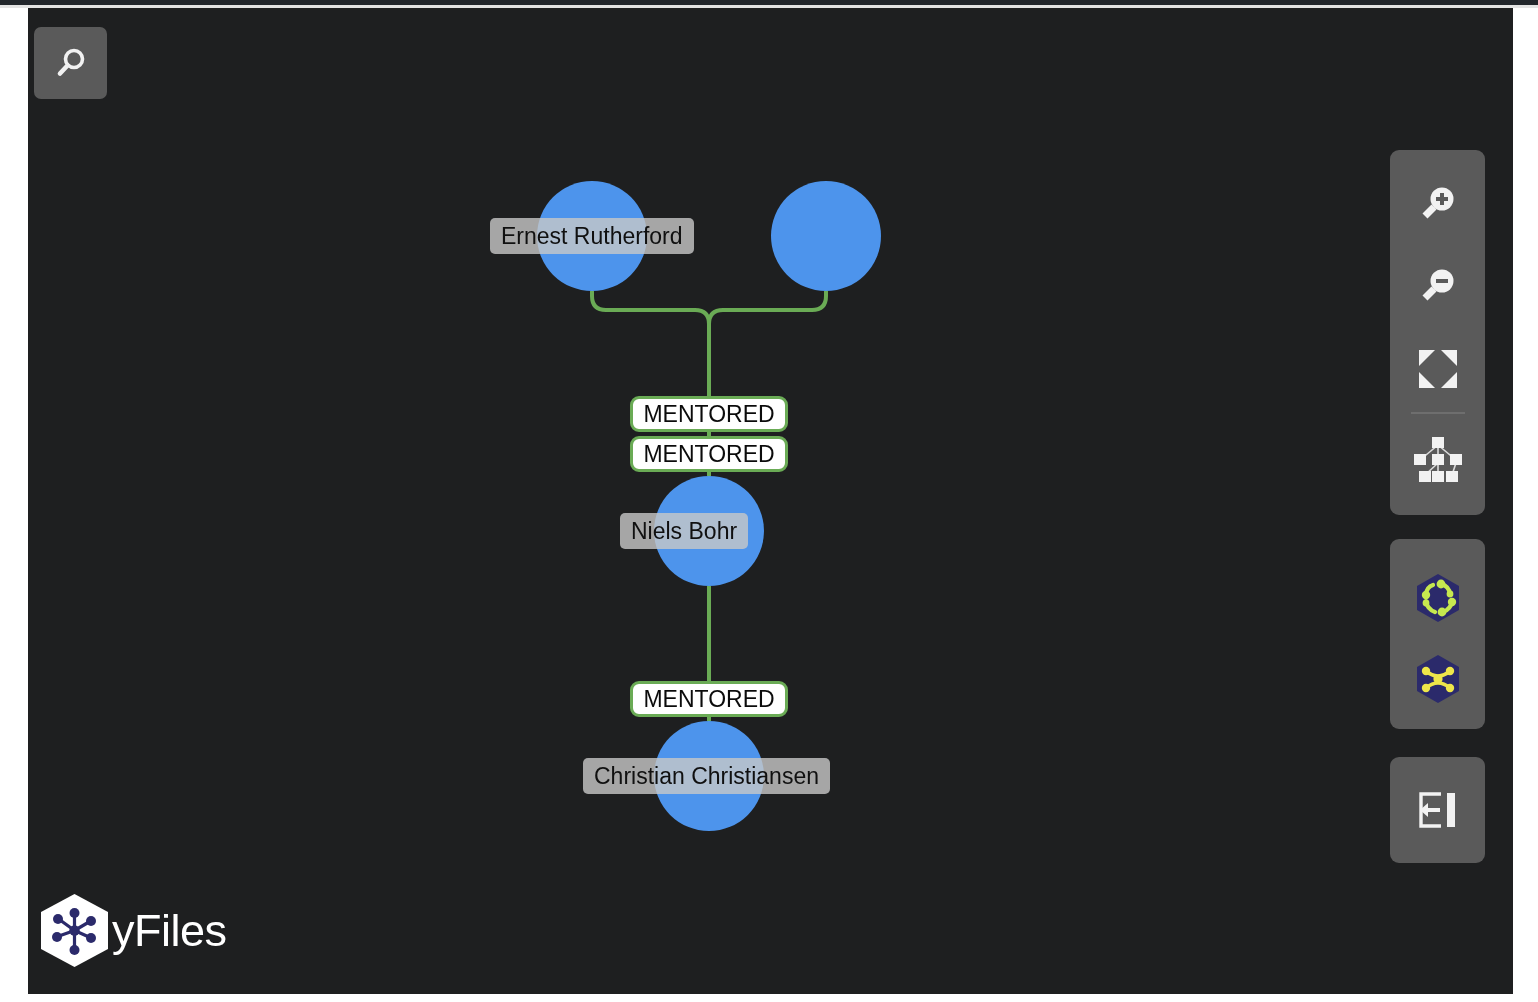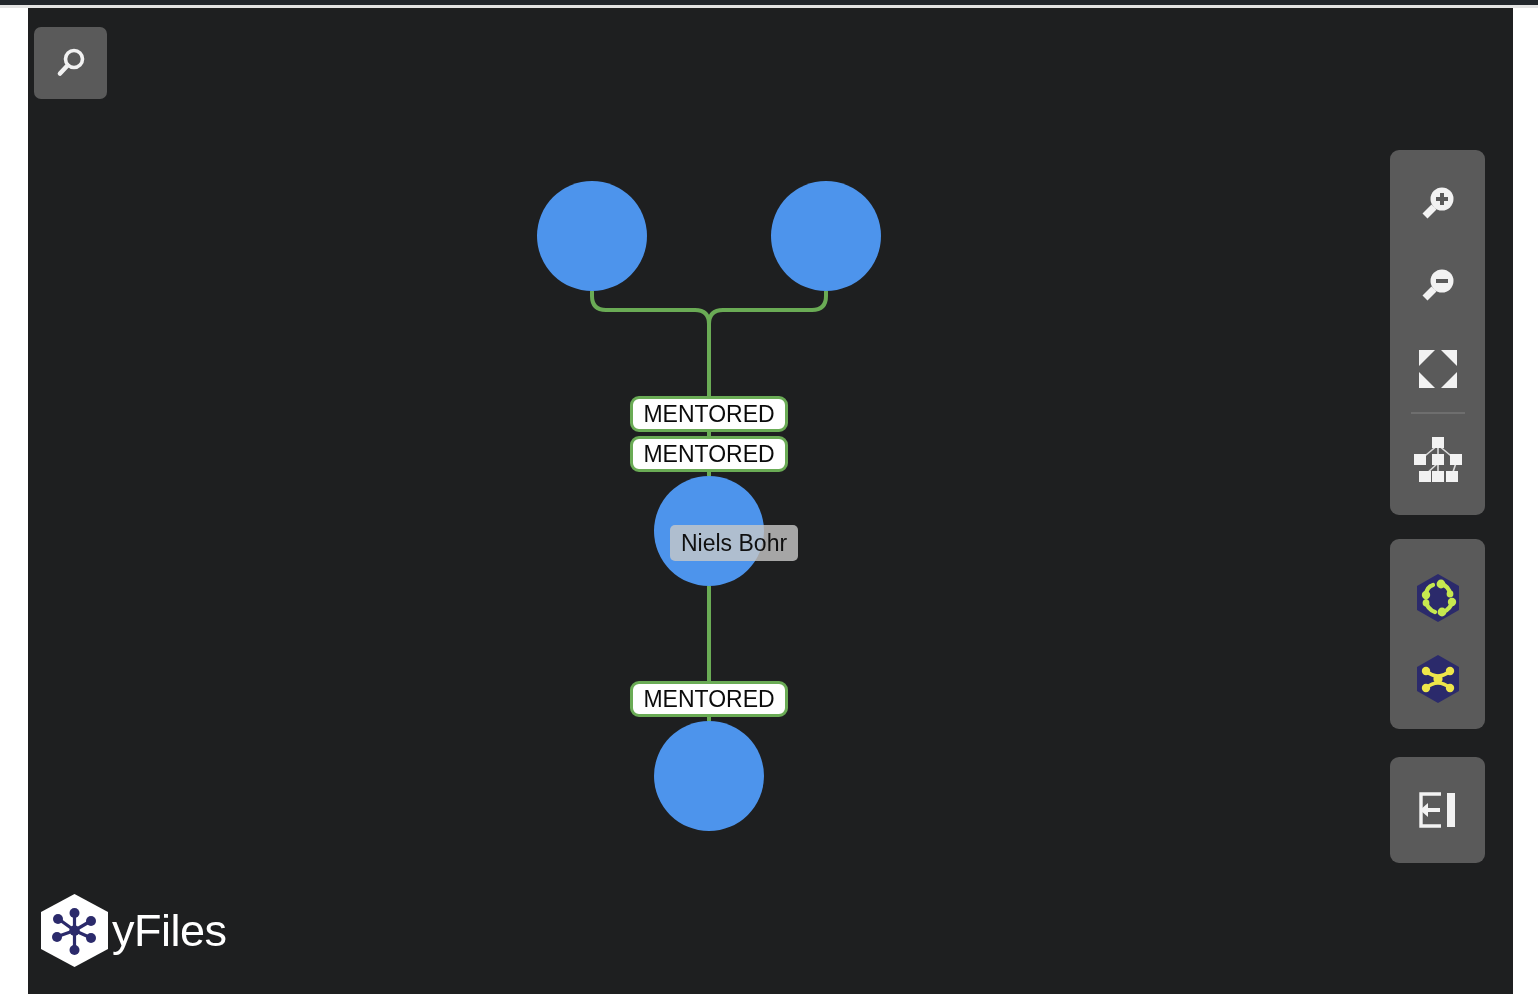--- a/index.html
+++ b/index.html
@@ -203,21 +203,23 @@
 
     <div class="graph-node" style="left:509px; top:173px; width:110px; height:110px;"></div>
     <div class="graph-node" style="left:743px; top:173px; width:110px; height:110px;"></div>
     <div class="graph-node" style="left:626px; top:468px; width:110px; height:110px;"></div>
     <div class="graph-node" style="left:626px; top:713px; width:110px; height:110px;"></div>
 
     <div class="edge-label" style="left:602px; top:388px; width:158px;">MENTORED</div>
     <div class="edge-label" style="left:602px; top:428px; width:158px;">MENTORED</div>
     <div class="edge-label" style="left:602px; top:673px; width:158px;">MENTORED</div>
 
-    <div class="node-label" style="left:642px; top:505px;margin-top:12px;">Niels Bohr</div>
+    <div class="node-label" style="left:462px; top:210px;">Ernest Rutherford</div>
+    <div class="node-label" style="left:592px; top:505px;">Niels Bohr</div>
+    <div class="node-label" style="left:555px; top:750px;">Christian Christiansen</div>
 
     <div id="search-button">
       <svg width="36" height="36" viewBox="0 0 36 36">
         <circle cx="21" cy="14" r="8.5" fill="none" stroke="#f2f2f2" stroke-width="3.6"></circle>
         <line x1="14.5" y1="20.5" x2="7" y2="28.5" stroke="#f2f2f2" stroke-width="4.6" stroke-linecap="round"></line>
       </svg>
     </div>
 
     <div class="toolbar" id="toolbar-zoom">
 

